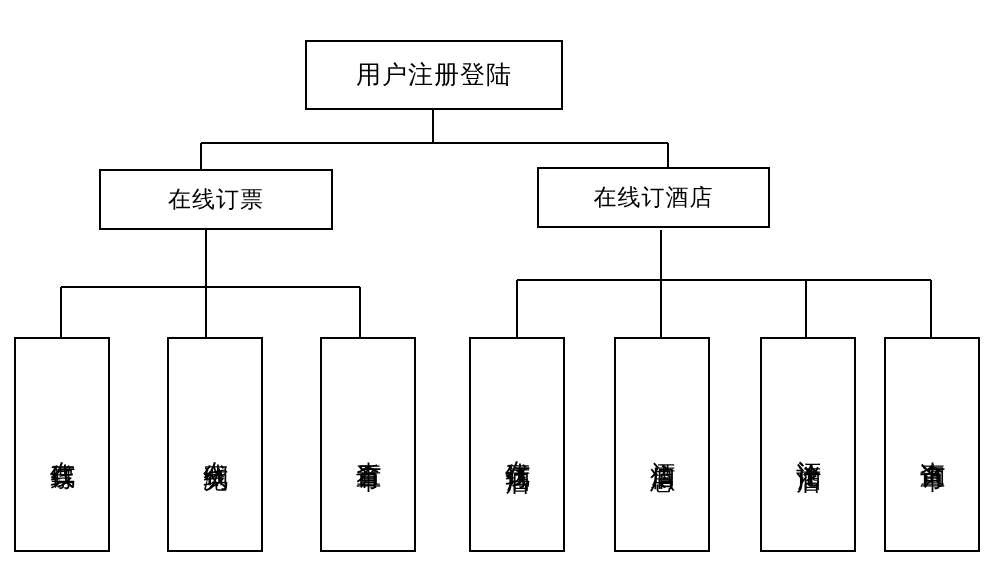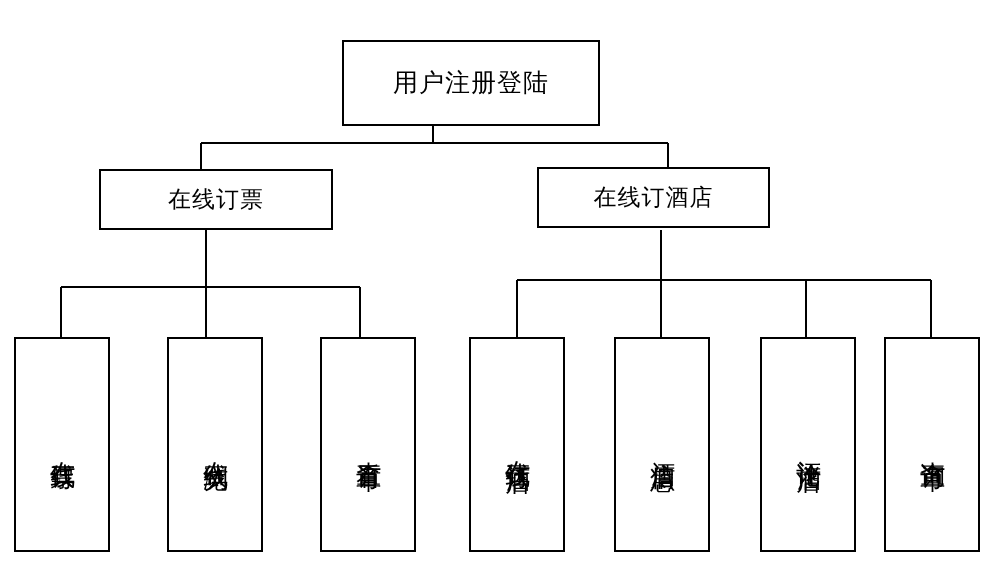--- a/index.html
+++ b/index.html
@@ -47,22 +47,21 @@
   .node-label {
     display: block;
     white-space: pre;
     color: #000000;
   }
   
   .node-root {
     left: 305px;
     top: 40px;
     width: 258px;
-    height: 86px;
-    margin-left: 37px;
+    height: 70px;
   }
   .node-root .node-label {
     font-size: 25px;
     letter-spacing: 1px;
     line-height: 1.1;
   }
   
   .node-l2 {
     height: 61px;
   }

